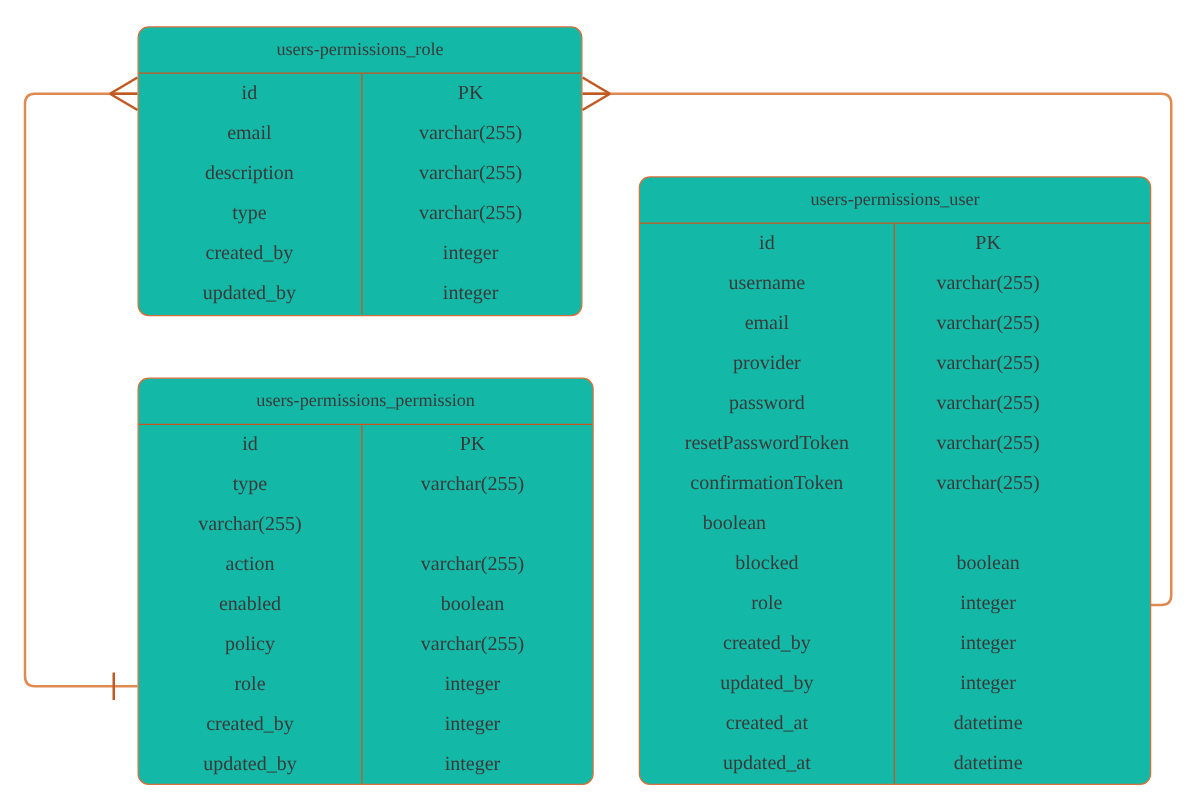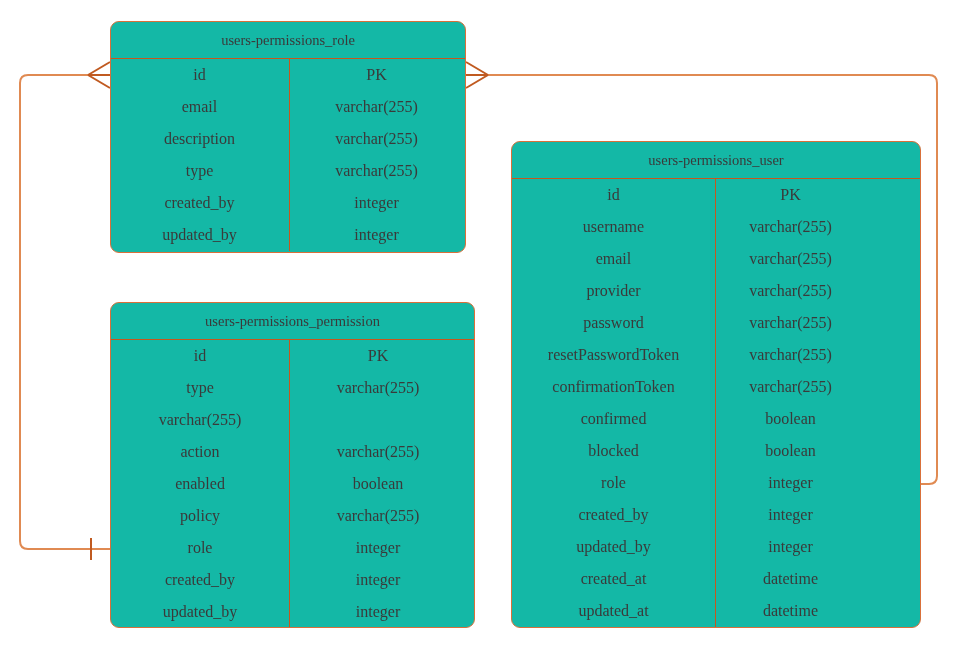--- a/index.html
+++ b/index.html
@@ -195,21 +195,20 @@
           </div>
           <div class="field-row">
             <div class="field-name" style="width: 203px;">resetPasswordToken</div>
             <div class="field-type" style="width: 151px;">varchar(255)</div>
           </div>
           <div class="field-row">
             <div class="field-name" style="width: 203px;">confirmationToken</div>
             <div class="field-type" style="width: 151px;">varchar(255)</div>
           </div>
           <div class="field-row">
-            <div class="field-name" style="width: 203px;">confirmed</div>
             <div class="field-type" style="width: 151px;">boolean</div>
           </div>
           <div class="field-row">
             <div class="field-name" style="width: 203px;">blocked</div>
             <div class="field-type" style="width: 151px;">boolean</div>
           </div>
           <div class="field-row">
             <div class="field-name" style="width: 203px;">role</div>
             <div class="field-type" style="width: 151px;">integer</div>
           </div>

